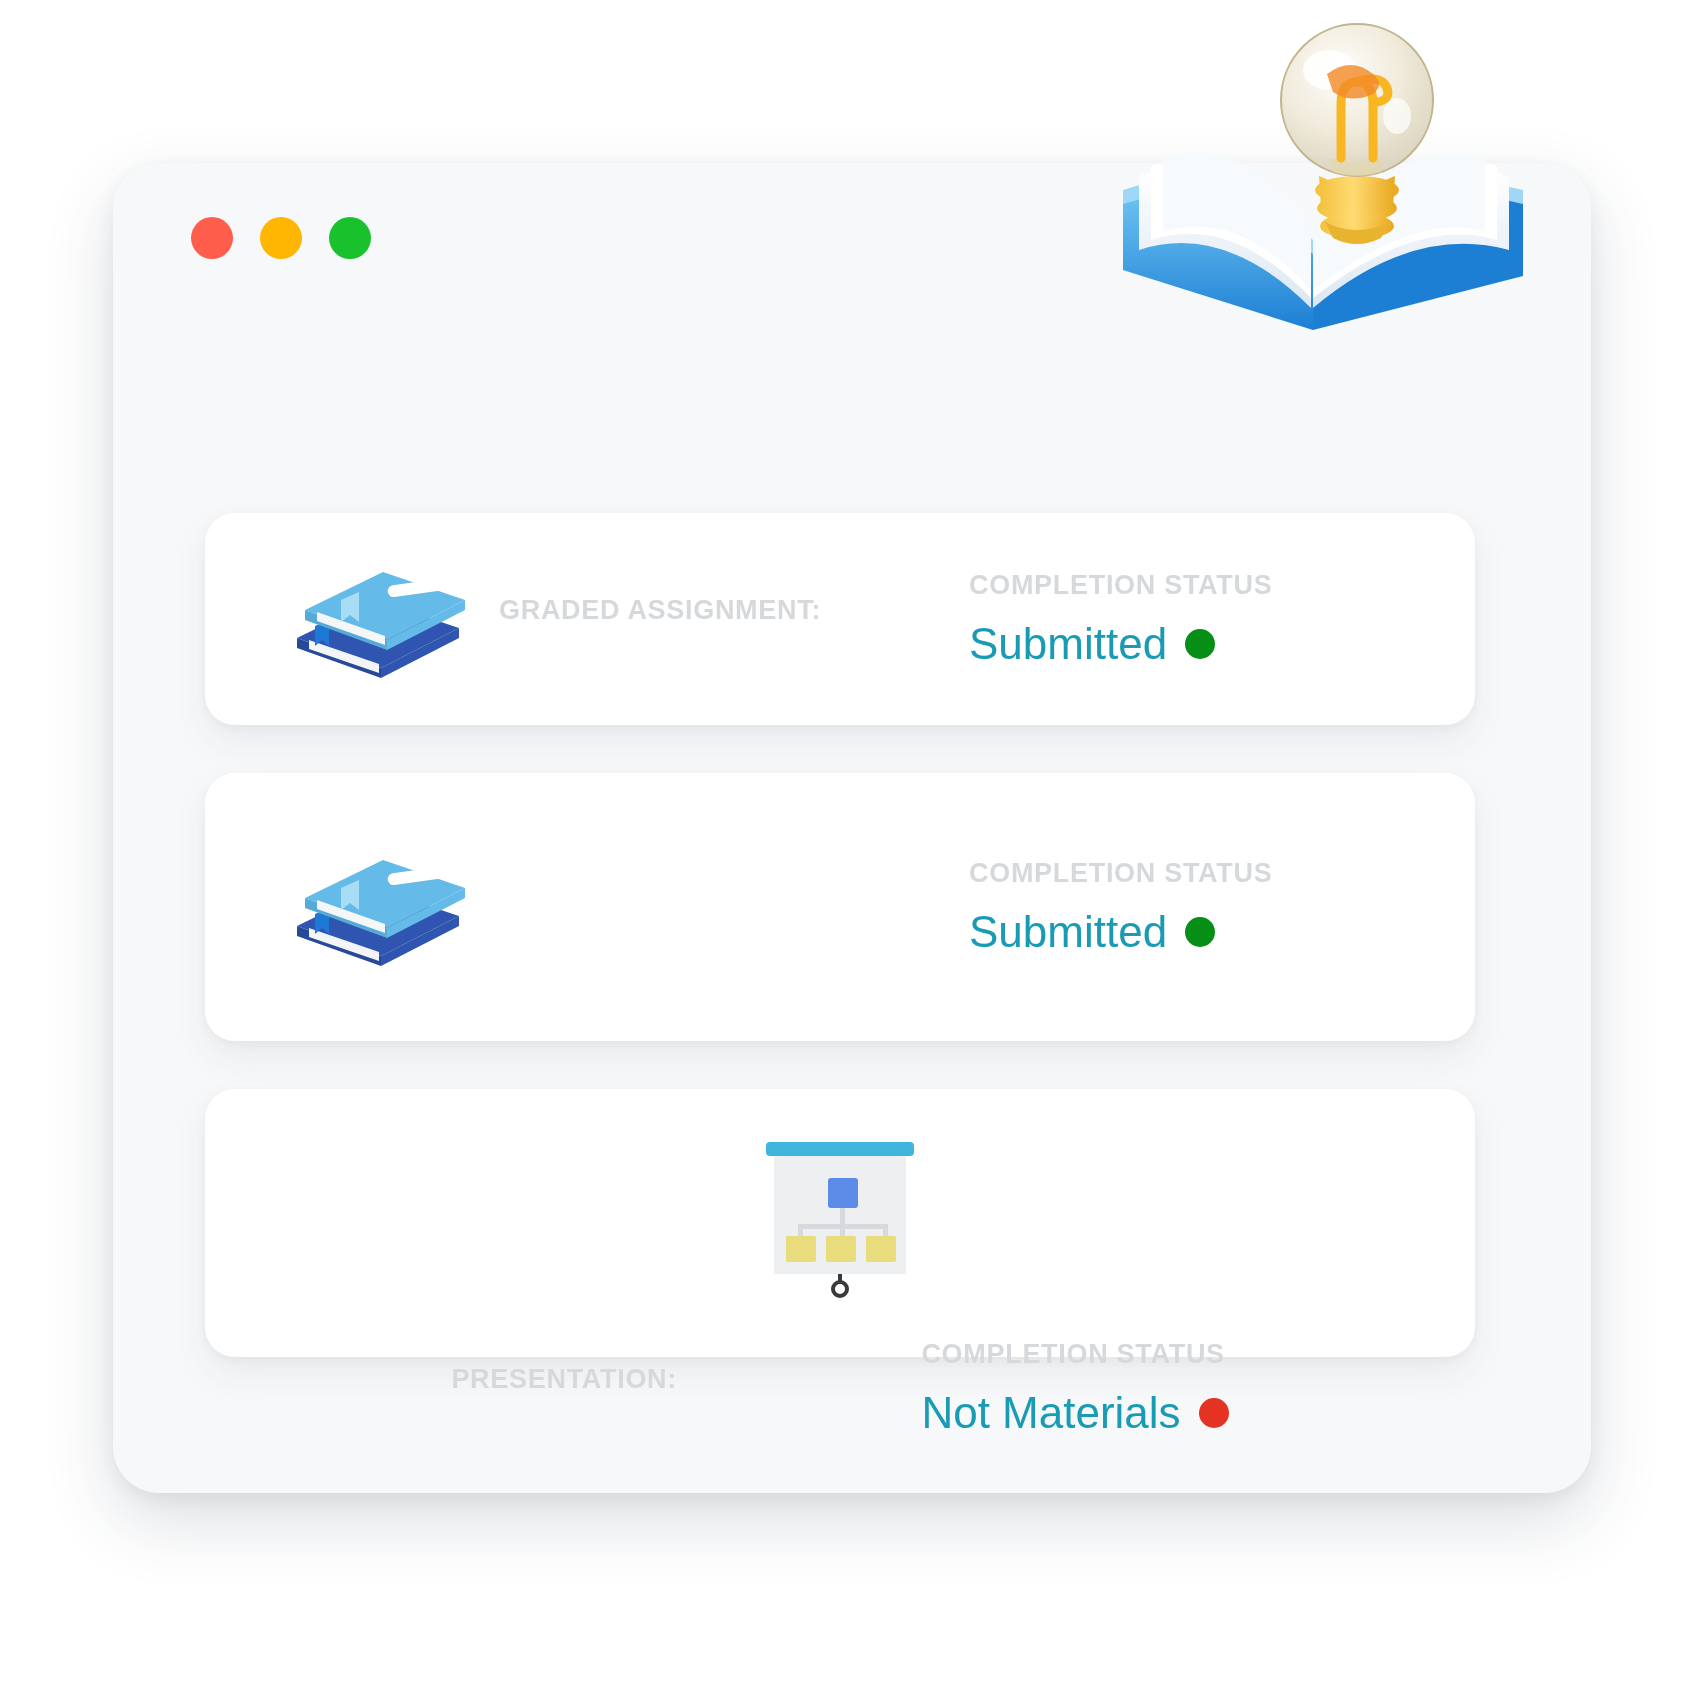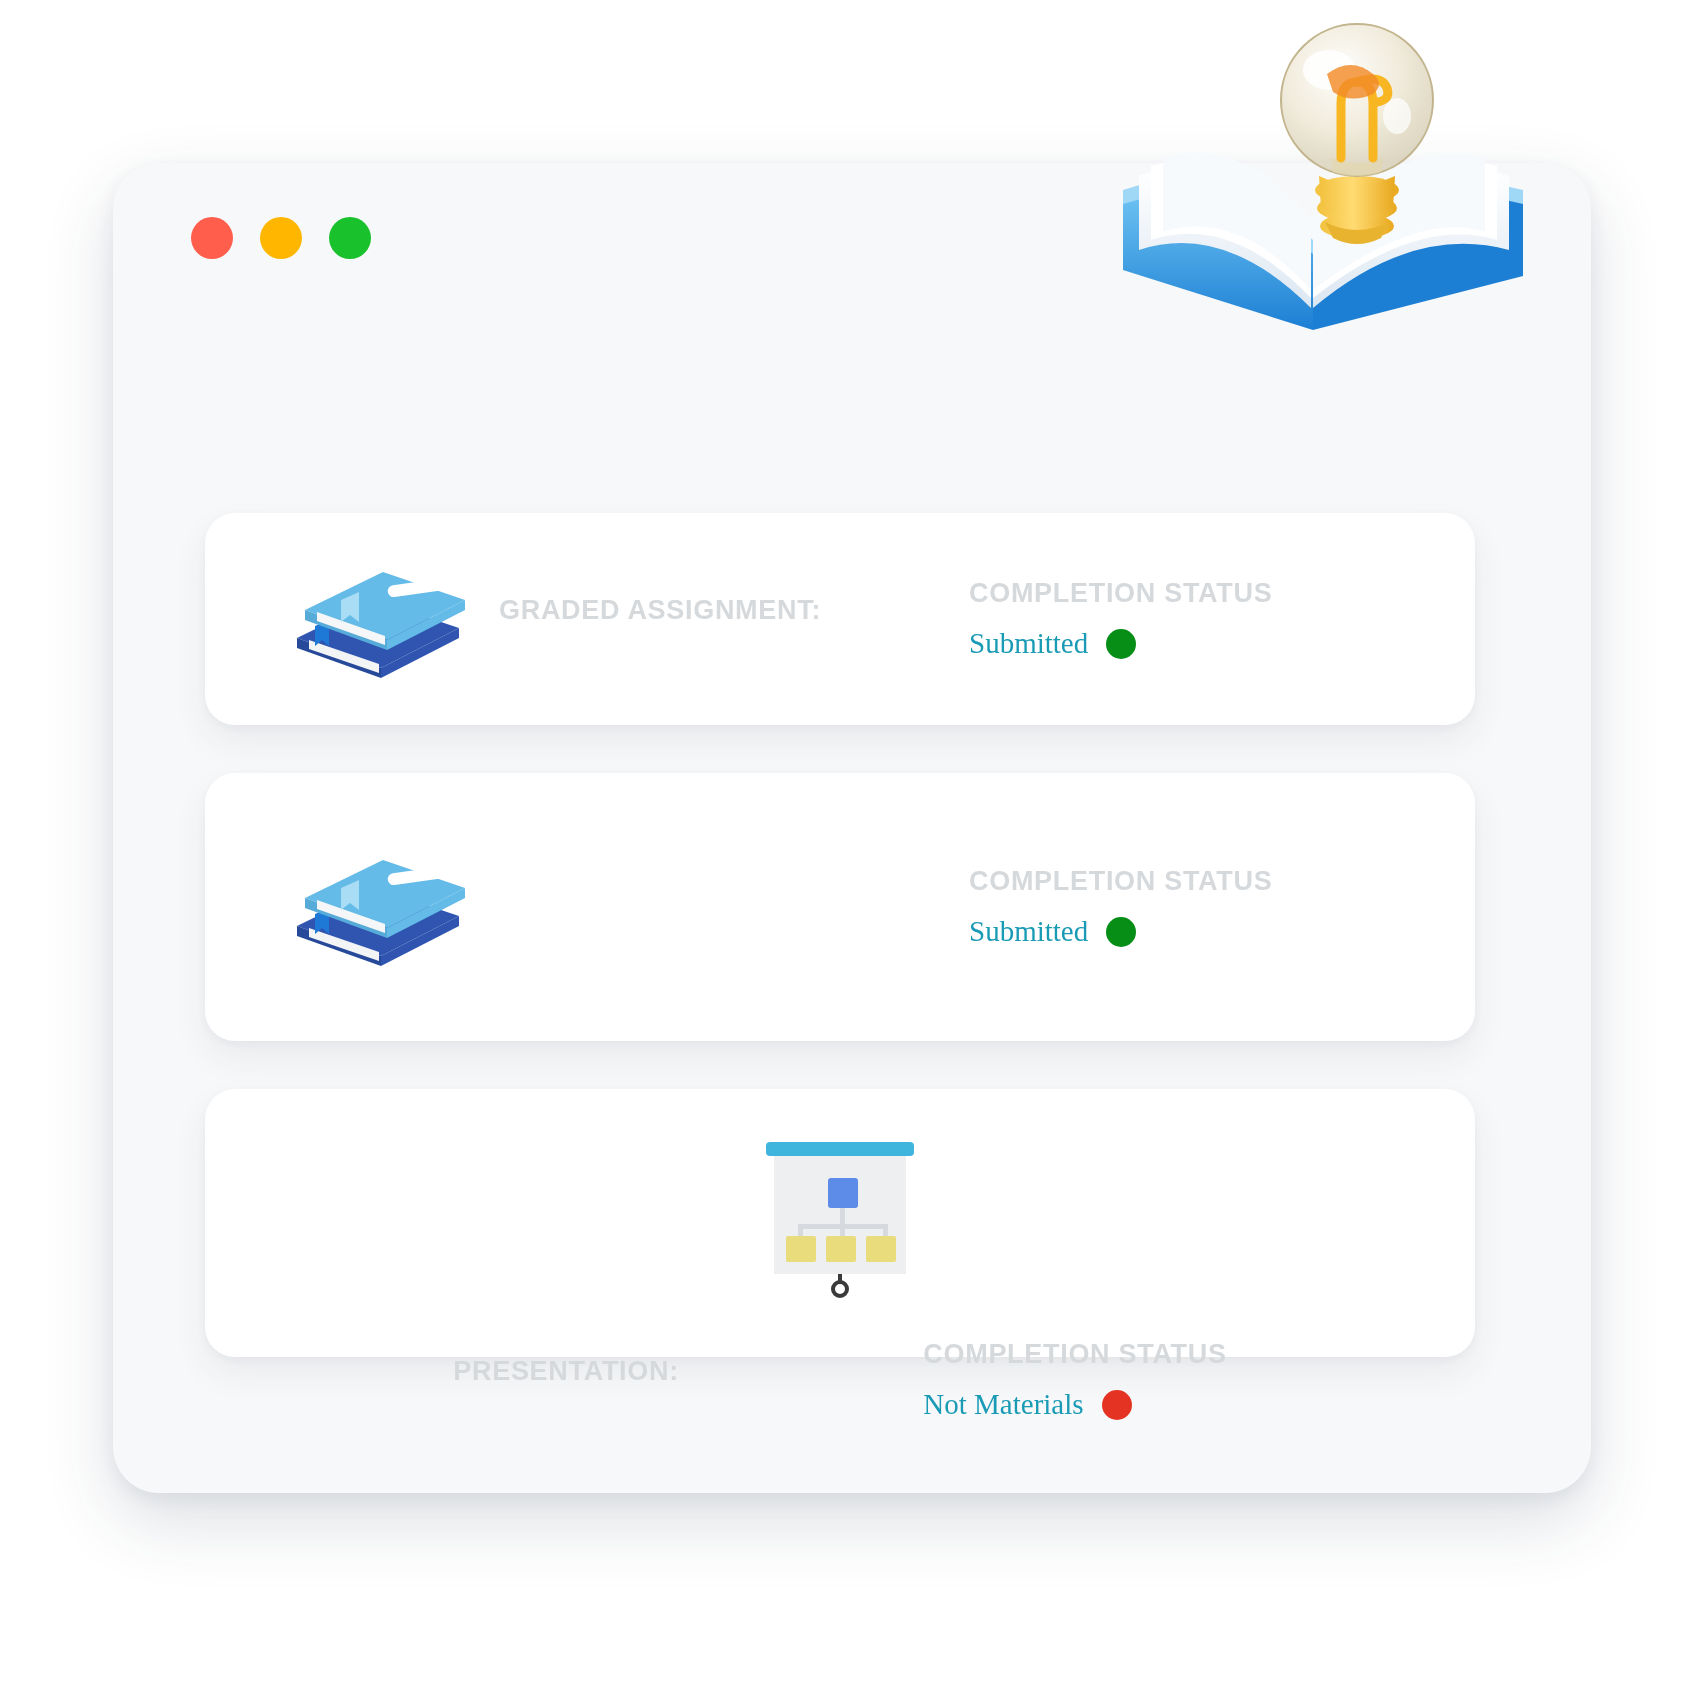--- a/index.html
+++ b/index.html
@@ -90,24 +90,23 @@
   .item-title {
     font-size: 44px;
     font-weight: 400;
     color: #1A9BB5;
     line-height: 1.34;
   }
   .status-row {
     display: flex; align-items: center; gap: 18px;
   }
   .status-text {
-    font-size: 29px;
+    font-size: 44px;
     color: #1A9BB5;
     white-space: nowrap;
-    font-family: Liberation Serif, serif;
   }
   .status-dot {
     width: 30px; height: 30px; border-radius: 50%;
     display: inline-block; flex: 0 0 30px;
   }
   .status-dot.ok   { background: #068E16; }
   .status-dot.fail { background: #E53323; }
 
   
   .hero {

